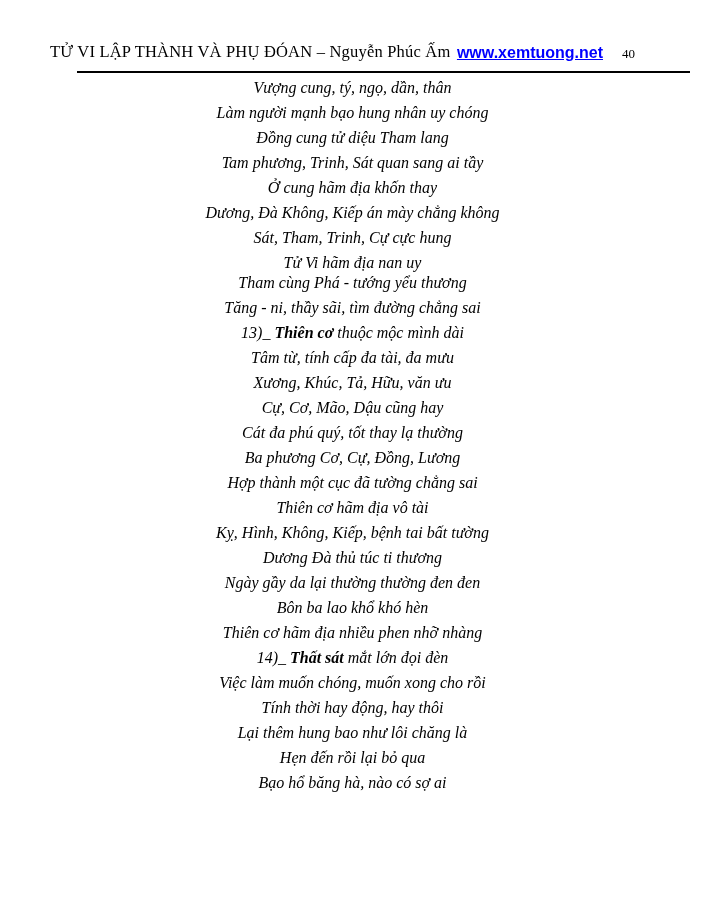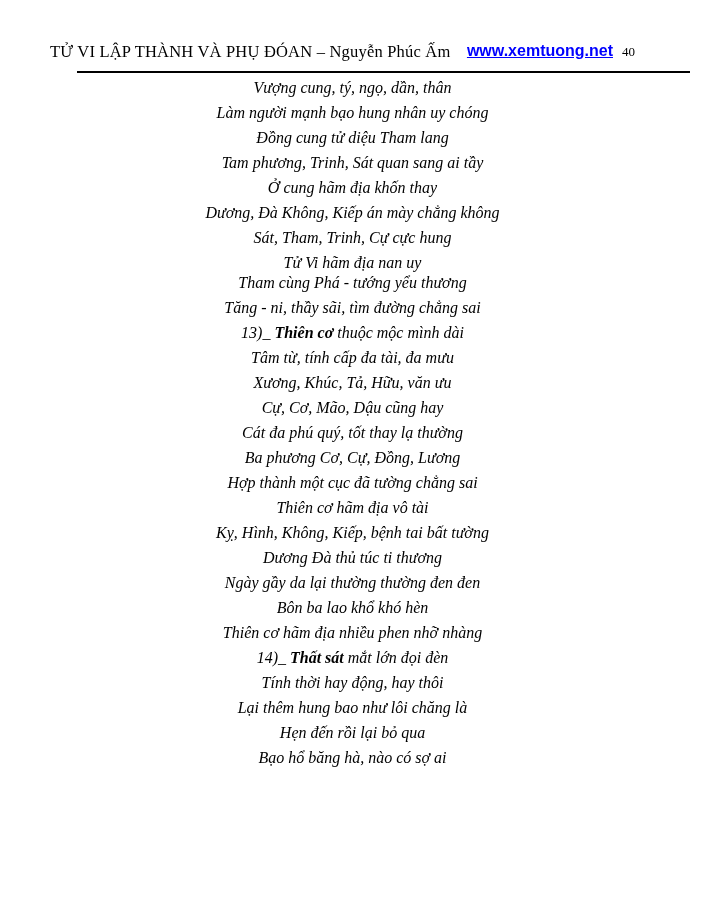--- a/index.html
+++ b/index.html
@@ -11,32 +11,32 @@
     height: 913px;
     background: #ffffff;
     color: #000000;
     font-family: "Liberation Serif", serif;
     overflow: hidden;
     position: relative;
   }
   .page-header {
     display: flex;
     justify-content: space-between;
-    align-items: flex-start;
+    align-items: flex-end;
     padding: 42px 70px 0 50px;
   }
   .doc-title {
     font-size: 16.5px;
     letter-spacing: 0.2px;
     white-space: nowrap;
   }
   .header-right {
     display: flex;
     align-items: baseline;
-    gap: 9px;
+    gap: 19px;
   }
   .site-link {
     font-family: "Liberation Sans", sans-serif;
     font-weight: bold;
     font-size: 16px;
     text-decoration: underline;
     cursor: pointer;
     white-space: nowrap;
   }
   .page-number {
@@ -96,17 +96,18 @@
     <div class="verse-line">Cát đa phú quý, tốt thay lạ thường</div>
     <div class="verse-line">Ba phương Cơ, Cự, Đồng, Lương</div>
     <div class="verse-line">Hợp thành một cục đã tường chẳng sai</div>
     <div class="verse-line">Thiên cơ hãm địa vô tài</div>
     <div class="verse-line">Kỵ, Hình, Không, Kiếp, bệnh tai bất tường</div>
     <div class="verse-line">Dương Đà thủ túc ti thương</div>
     <div class="verse-line">Ngày gầy da lại thường thường đen đen</div>
     <div class="verse-line">Bôn ba lao khổ khó hèn</div>
     <div class="verse-line">Thiên cơ hãm địa nhiều phen nhỡ nhàng</div>
     <div class="verse-line"><span>14)_ </span><span class="bold">Thất sát</span><span> mắt lớn đọi đèn</span></div>
+    <div class="verse-line">Việc làm muốn chóng, muốn xong cho rồi</div>
     <div class="verse-line">Tính thời hay động, hay thôi</div>
     <div class="verse-line">Lại thêm hung bao như lôi chăng là</div>
     <div class="verse-line">Hẹn đến rồi lại bỏ qua</div>
     <div class="verse-line">Bạo hổ băng hà, nào có sợ ai</div>
   </div>
 
 </body></html>

